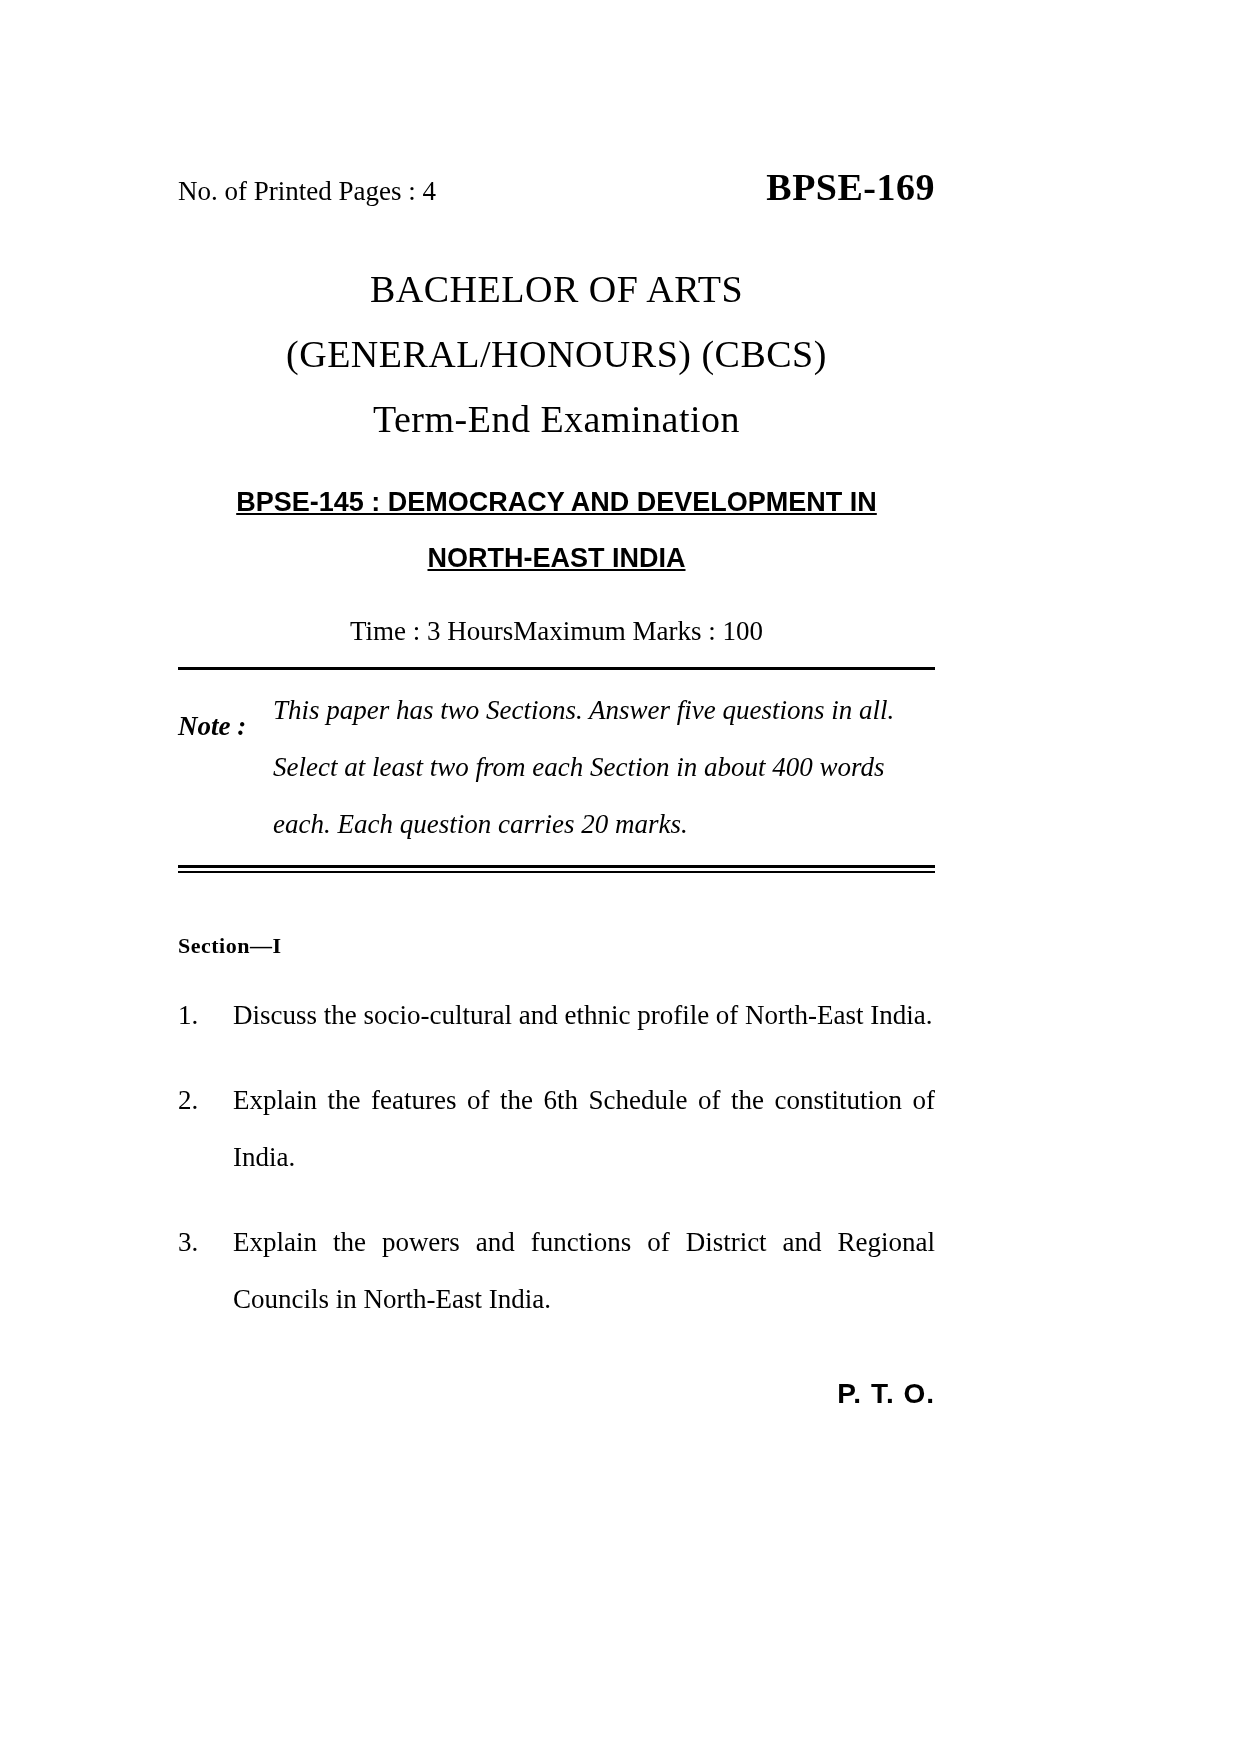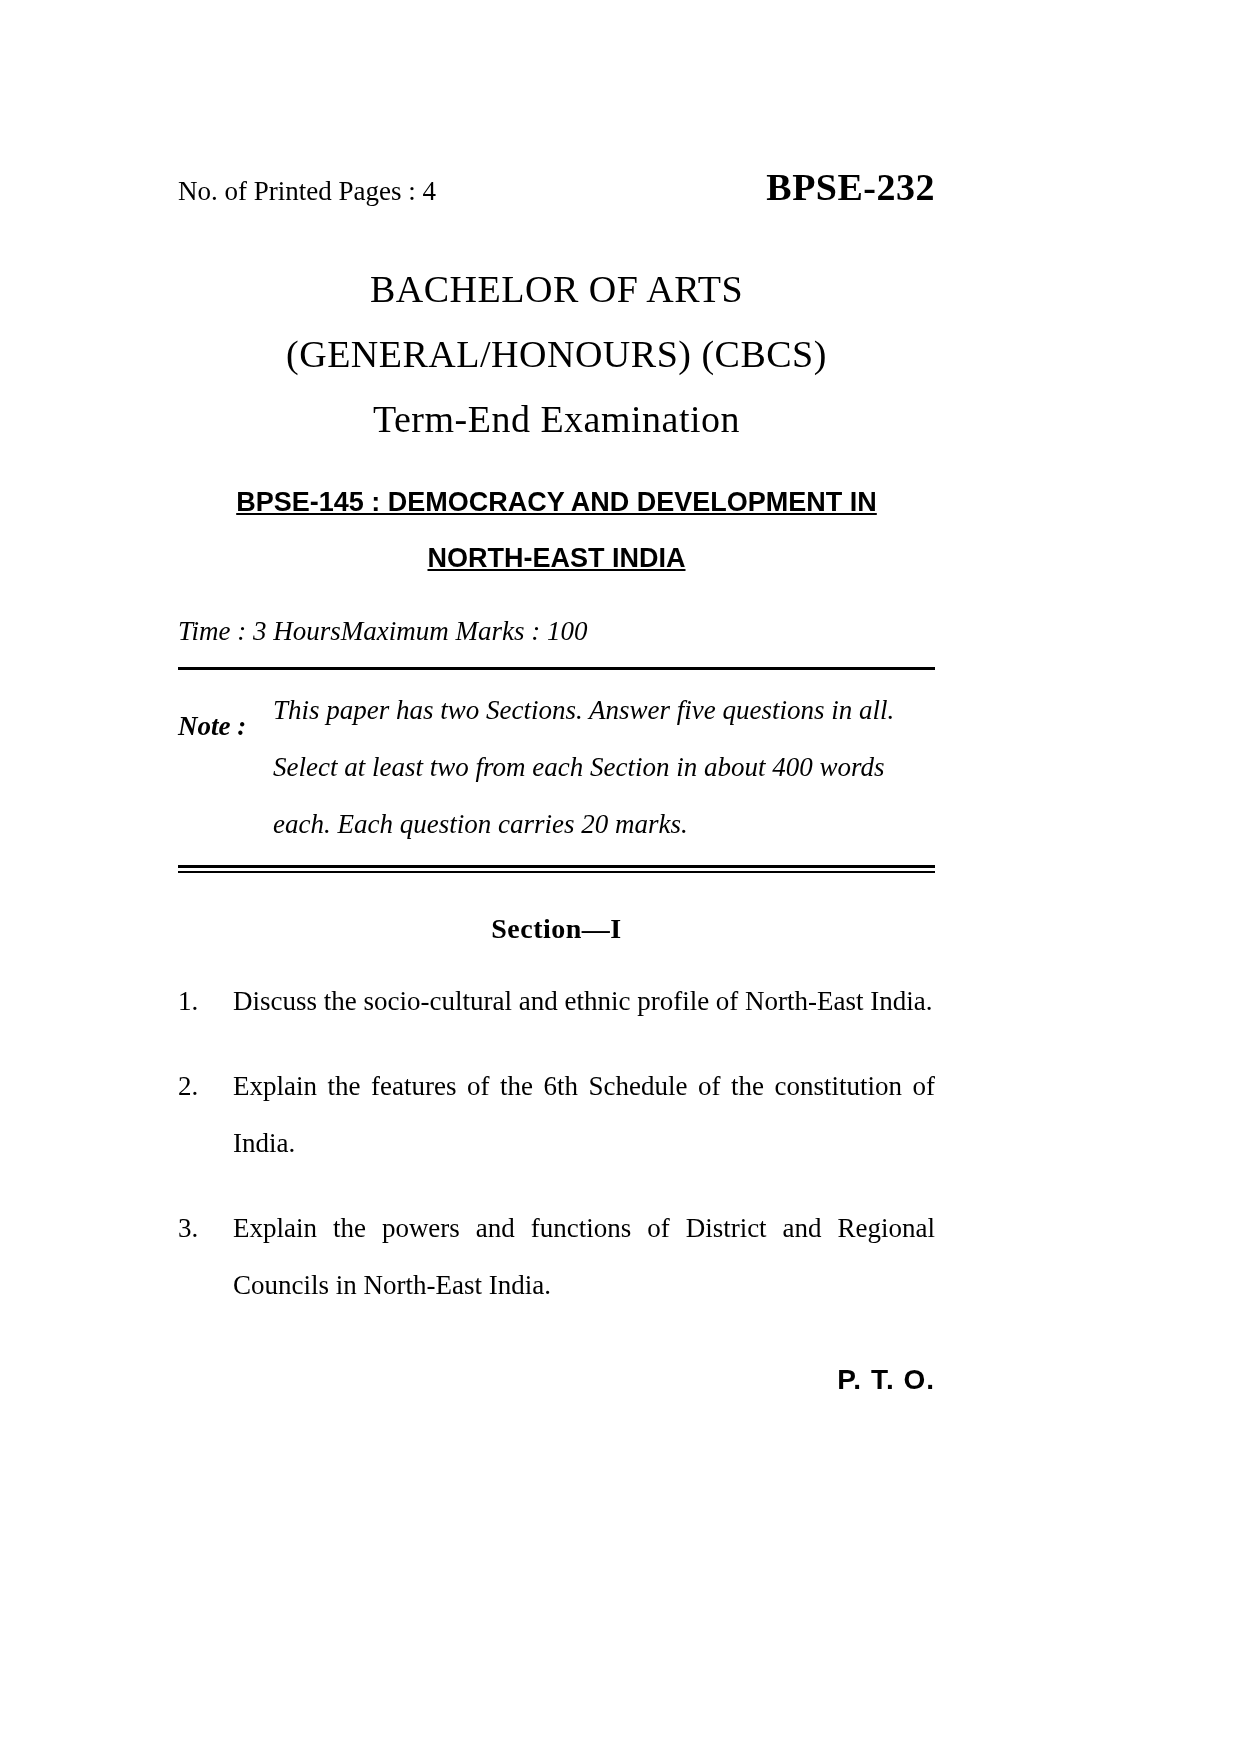--- a/index.html
+++ b/index.html
@@ -60,23 +60,22 @@
   }
   .course-line {
     font-size: 27px;
     line-height: 56px;
   }
 
   
   .meta-row {
     margin-top: 30px;
     display: flex;
-    justify-content: flex-start;
+    justify-content: center;
     align-items: baseline;
-    font-style: italic;
     font-size: 27px;
   }
 
   
   .rule-single {
     margin-top: 20px;
     border-top: 3px solid #000;
   }
   .rule-double {
     margin-top: 12px;
@@ -102,24 +101,24 @@
   }
   .note-body {
     text-align: justify;
   }
   .seg-bold {
     font-weight: normal;
   }
 
   
   .section-heading {
-    margin-top: 40px;
-    text-align: center;
-    font-weight: bold;
-    font-size: 28px;
+    margin-top: 60px;
+    text-align: left;
+    font-weight: bold;
+    font-size: 22px;
     letter-spacing: 0.5px;
   }
 
   
   .questions {
     margin-top: 14px;
   }
   .question {
     position: relative;
     padding-left: 55px;
@@ -148,21 +147,21 @@
   }
 </style>
 </head>
 <body>
 
 <div class="page">
   <div class="content">
 
     <div class="header-row">
       <span class="printed-pages">No. of Printed Pages : 4</span>
-      <span class="paper-code">BPSE-232</span>
+      <span class="paper-code">BPSE-169</span>
     </div>
 
     <div class="title-block">
       <div class="title-line">BACHELOR OF ARTS</div>
       <div class="title-line">(GENERAL/HONOURS) (CBCS)</div>
       <div class="title-line">Term-End Examination</div>
     </div>
 
     <div class="course-block">
       <div class="course-line">BPSE-145 : DEMOCRACY AND DEVELOPMENT IN</div>

